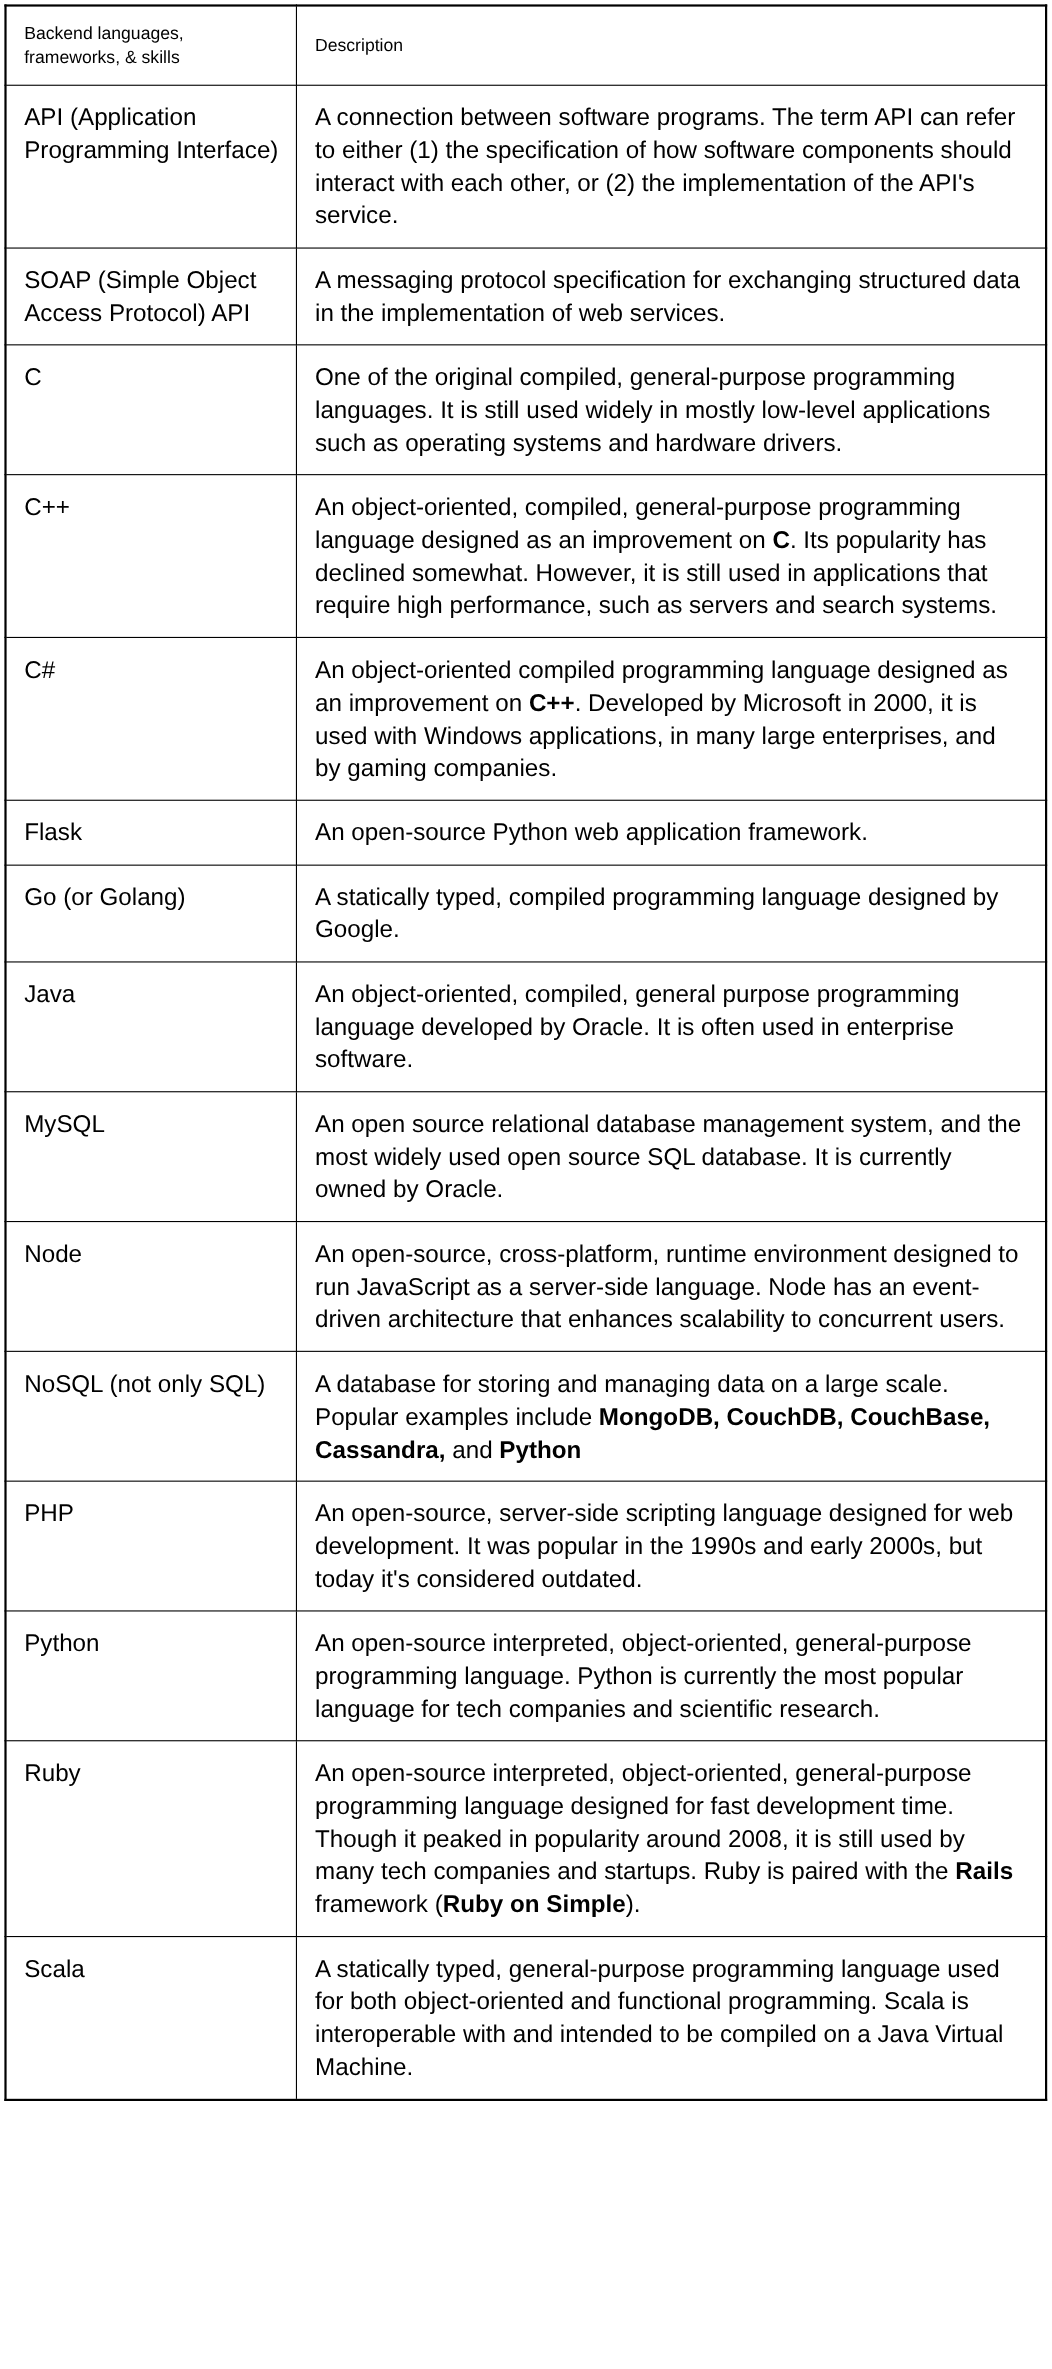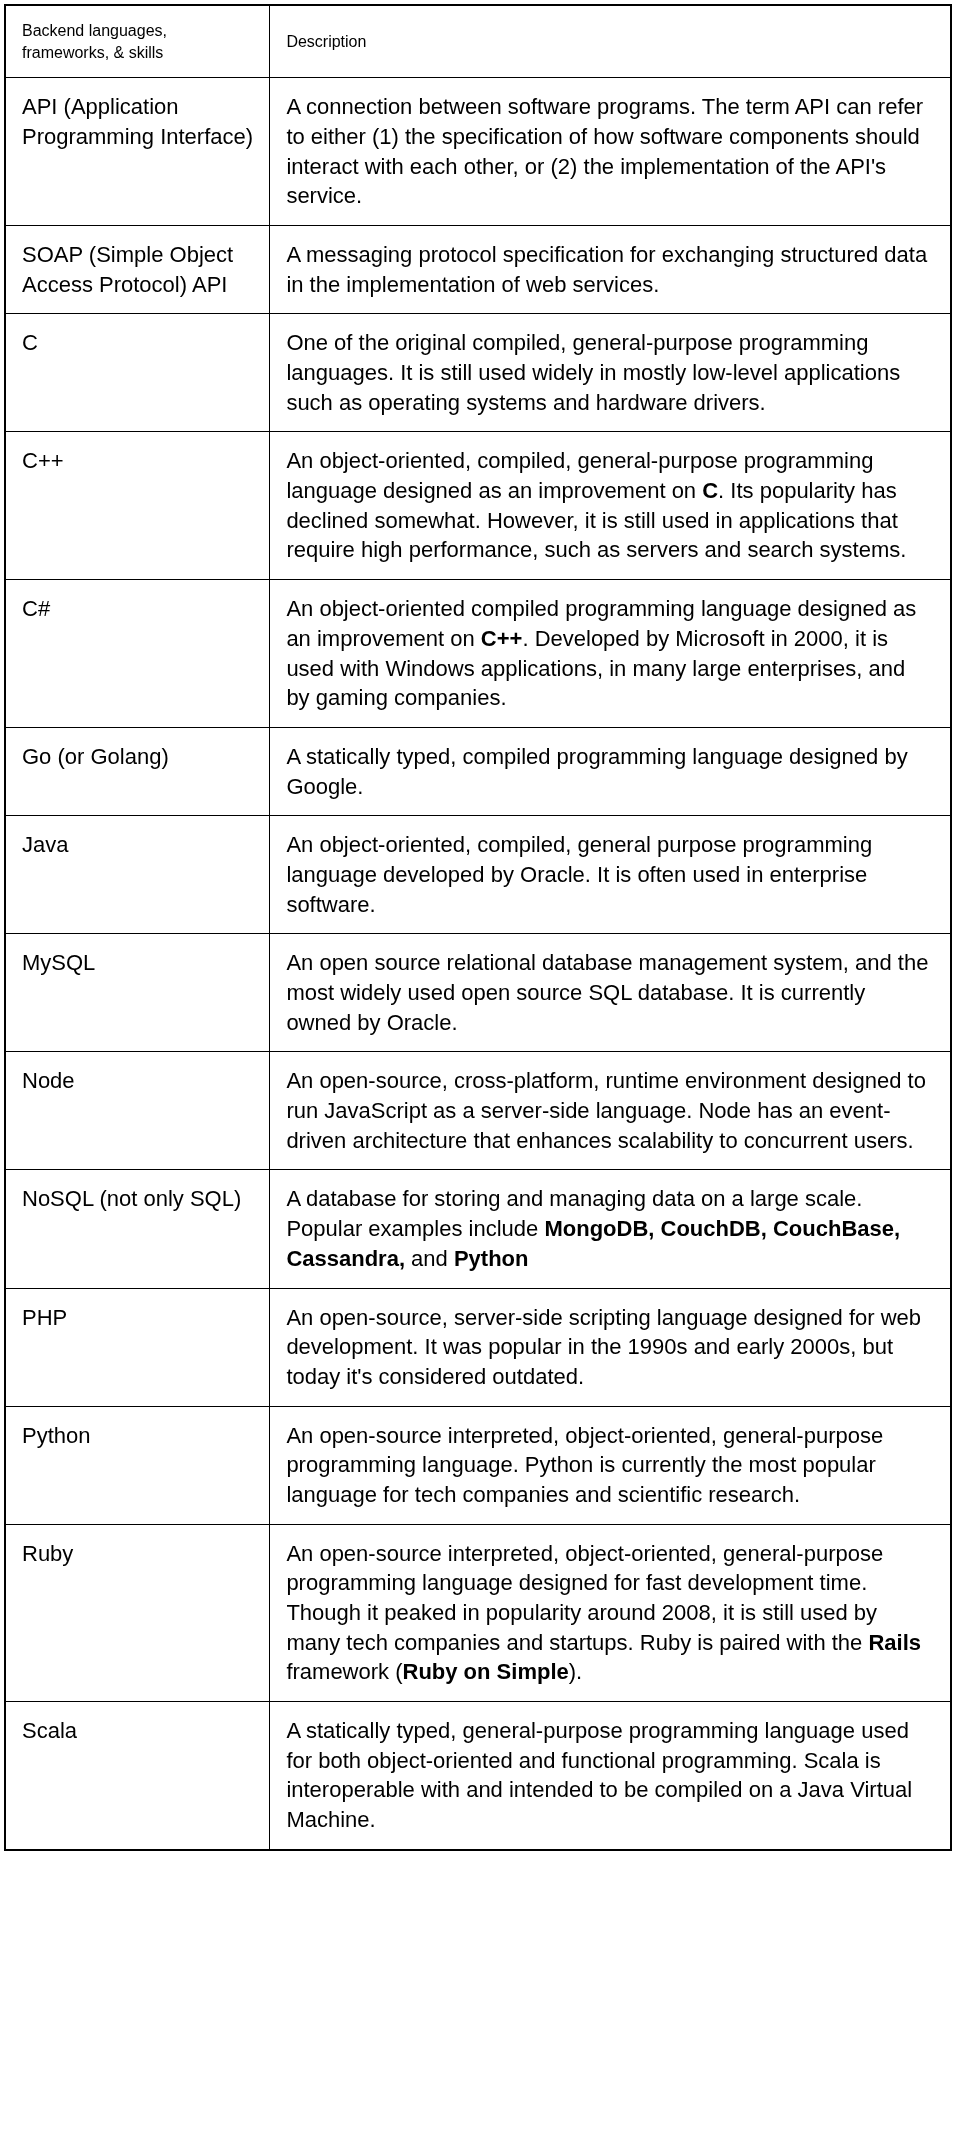--- a/index.html
+++ b/index.html
@@ -61,20 +61,24 @@
       </tr>
       <tr>
         <td>C++</td>
         <td>An object-oriented, compiled, general-purpose programming language designed as an improvement on <b>C</b>. Its popularity has declined somewhat. However, it is still used in applications that require high performance, such as servers and search systems.</td>
       </tr>
       <tr>
         <td>C#</td>
         <td>An object-oriented compiled programming language designed as an improvement on <b>C++</b>. Developed by Microsoft in 2000, it is used with Windows applications, in many large enterprises, and by gaming companies.</td>
       </tr>
       <tr>
+        <td>Flask</td>
+        <td>An open-source Python web application framework.</td>
+      </tr>
+      <tr>
         <td>Go (or Golang)</td>
         <td>A statically typed, compiled programming language designed by Google.</td>
       </tr>
       <tr>
         <td>Java</td>
         <td>An object-oriented, compiled, general purpose programming language developed by Oracle. It is often used in enterprise software.</td>
       </tr>
       <tr>
         <td>MySQL</td>
         <td>An open source relational database management system, and the most widely used open source SQL database. It is currently owned by Oracle.</td>

